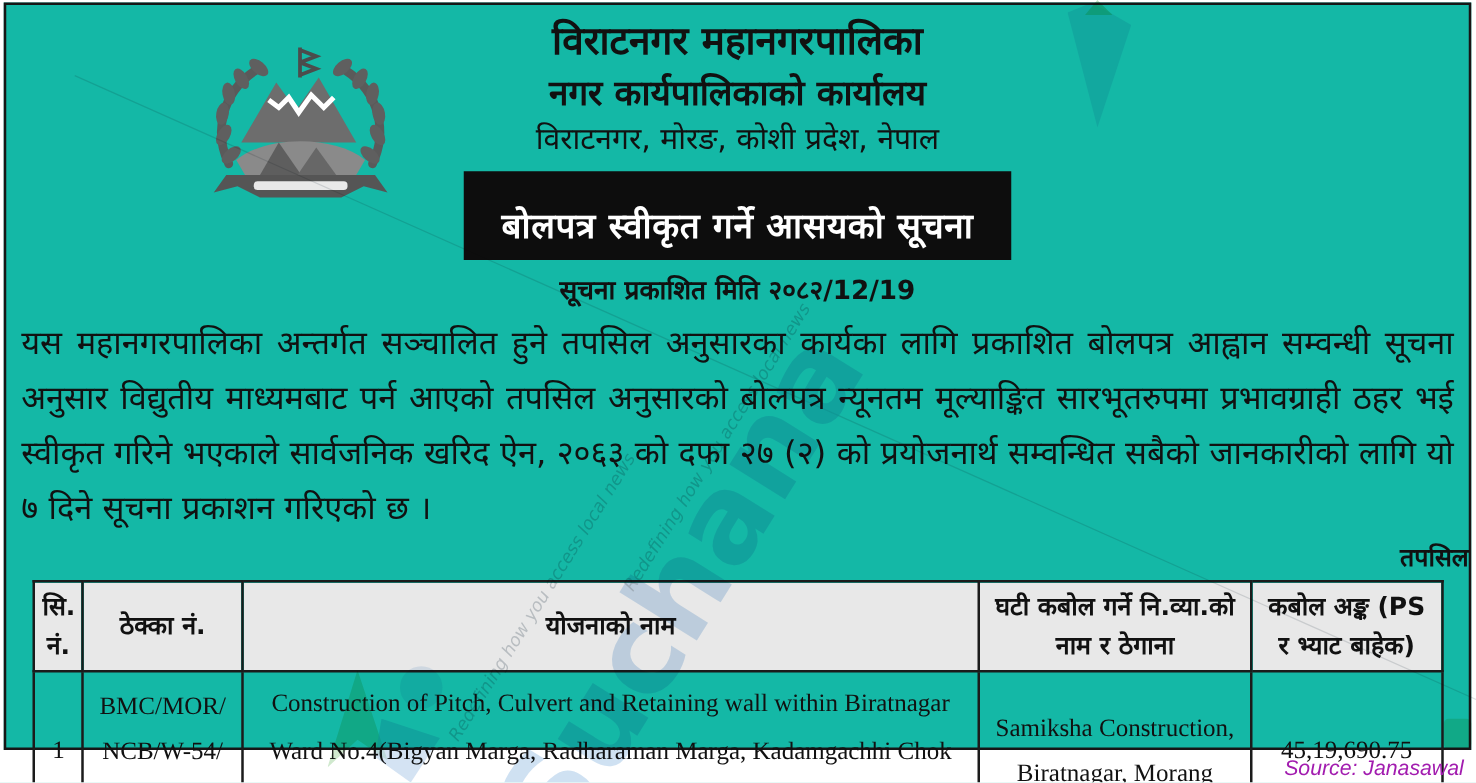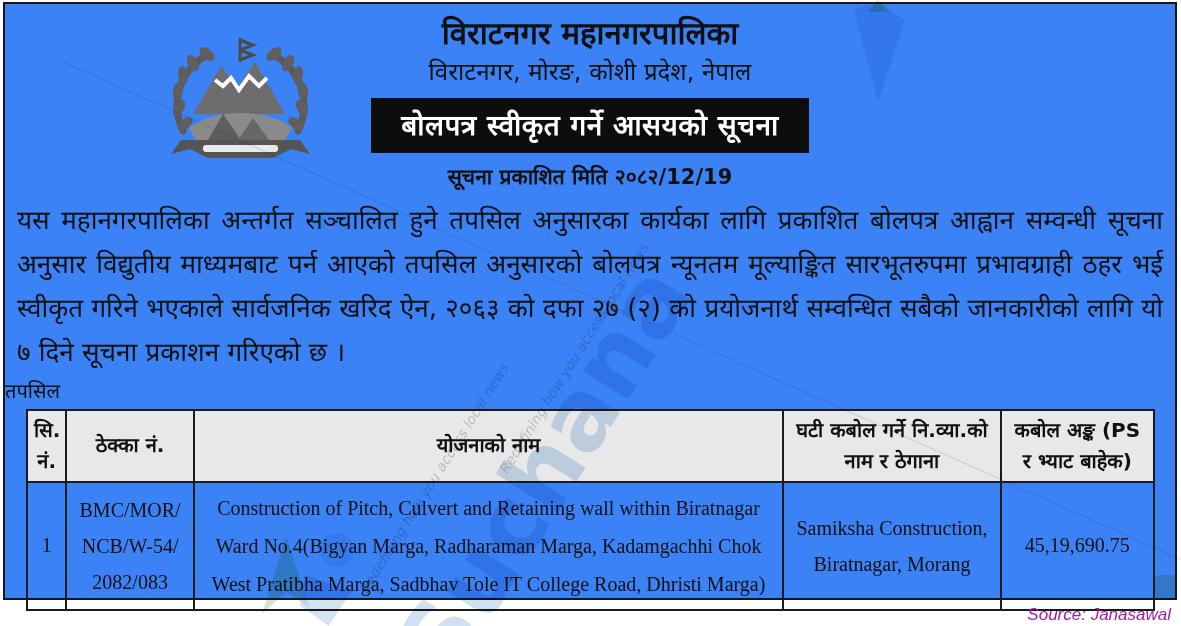--- a/index.html
+++ b/index.html
@@ -4,40 +4,40 @@
 <style>
   * { margin:0; padding:0; box-sizing:border-box; }
   html,body { background:#fff; }
   .page {
     position:relative; width:1181px; height:626px; background:#fff;
     font-family:"DejaVu Sans","Liberation Sans",sans-serif; color:#111;
     overflow:hidden;
   }
   .doc {
     position:absolute; left:3px; top:2px; right:4px; height:598px;
-    border:2px solid #161616; background:#3b82f6;
+    border:2px solid #161616; background:#14b8a6;
   }
   
   .hdr { position:relative; text-align:center; padding-top:9px; }
   .emblem { position:absolute; left:158px; top:32px; width:155px; height:138px; }
   .org-name  { font-size:31px; font-weight:bold; line-height:1.35; }
   .office    { font-size:28px; font-weight:bold; line-height:1.4; }
   .address   { font-size:24px; font-weight:normal; line-height:1.45; }
   .banner {
     display:inline-block; background:#0d0d0d; color:#fff;
-    font-size:28px; font-weight:bold; padding:7px 30px 10px;
+    font-size:28px; font-weight:bold; padding:23px 30px 10px;
     margin-top:8px; letter-spacing:.5px;
   }
   .pubdate { font-size:21px; font-weight:bold; margin-top:9px; }
   
   .body-text {
     margin:8px 12px 0 12px; font-size:26px; line-height:44px;
     text-align:justify;
   }
-  .tapasil { text-align:left; font-size:20px; font-weight:normal; margin-top:3px; }
+  .tapasil { text-align:right; font-size:20px; font-weight:bold; margin-top:3px; }
   
   table.notice {
     border-collapse:collapse; margin:5px 20px 0 21px;
     width:calc(100% - 41px); table-layout:fixed;padding-left:37px;
   }
   table.notice th, table.notice td {
     border:2px solid #1b1b1b; text-align:center; vertical-align:middle;
     padding:4px 6px; overflow:hidden;
   }
   table.notice th {
@@ -148,20 +148,21 @@
         <path d="M52 44 L60 50 L68 42 L76 54 L86 40 L96 50 L104 42" fill="none" stroke="#fff" stroke-width="4"></path>
 
         <path d="M26 92 C 50 72, 105 72, 129 92 L122 104 L33 104 Z" fill="#8a8a8a"></path>
         <path d="M45 104 L60 78 L78 104 Z" fill="#5e5e5e"></path>
         <path d="M75 104 L90 82 L106 104 Z" fill="#676767"></path>
 
         <path d="M18 104 L137 104 L147 118 L128 113 L110 122 L45 122 L27 113 L8 118 Z" fill="#555"></path>
         <rect x="40" y="109" width="75" height="7" rx="3" fill="#e9e9e9"></rect>
       </svg>
       <div class="org-name">विराटनगर महानगरपालिका</div>
+      <div class="office">नगर कार्यपालिकाको कार्यालय</div>
       <div class="address">विराटनगर, मोरङ, कोशी प्रदेश, नेपाल</div>
       <div>
         <div class="banner">बोलपत्र स्वीकृत गर्ने आसयको सूचना</div>
       </div>
       <div class="pubdate">सूचना प्रकाशित मिति २०८२/12/19</div>
     </div>
 
     <div class="body-text">यस महानगरपालिका अन्तर्गत सञ्चालित हुने तपसिल अनुसारका कार्यका लागि प्रकाशित बोलपत्र आह्वान सम्वन्धी सूचना अनुसार विद्युतीय माध्यमबाट पर्न आएको तपसिल अनुसारको बोलपत्र न्यूनतम मूल्याङ्कित सारभूतरुपमा प्रभावग्राही ठहर भई स्वीकृत गरिने भएकाले सार्वजनिक खरिद ऐन, २०६३ को दफा २७ (२) को प्रयोजनार्थ सम्वन्धित सबैको जानकारीको लागि यो ७ दिने सूचना प्रकाशन गरिएको छ ।</div>
     <div class="tapasil">तपसिल</div>
 

